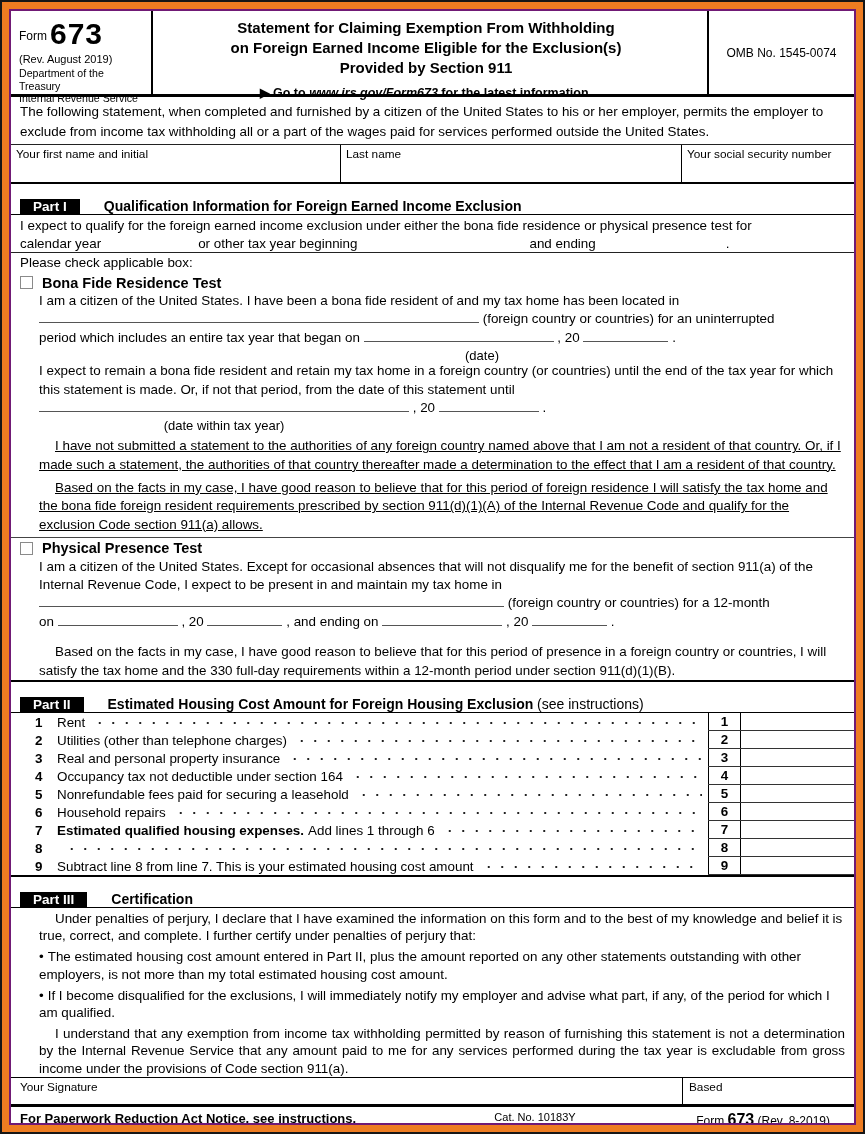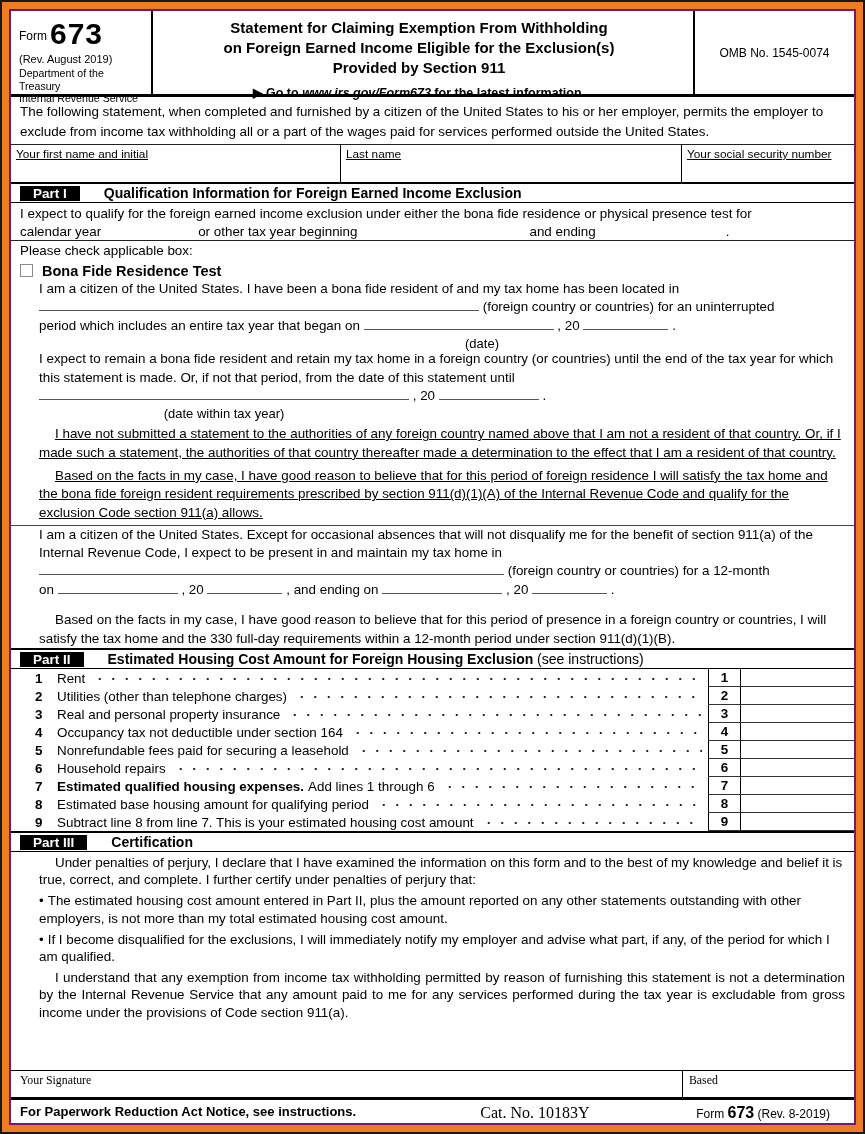--- a/index.html
+++ b/index.html
@@ -14,34 +14,34 @@
   .h-left { width:142px; flex:none; border-right:2px solid #000; padding:10px 4px 2px 8px; }
   .formline { display:flex; align-items:flex-end; }
   .form-word { font-size:12px; padding-bottom:4px; }
   .form-num { font-size:30px; font-weight:bold; line-height:26px; letter-spacing:1px; margin-left:3px; }
   .rev { font-size:11px; margin-top:6px; }
   .dept { font-size:10.6px; line-height:12.5px; margin-top:2px; }
   .h-center { flex:1; text-align:center; padding-top:7px; }
   .h-title { font-size:15px; font-weight:bold; line-height:20px; }
   .h-goto { font-size:12.5px; font-weight:bold; margin-top:7px; }
   .h-goto .url { font-style:italic; }
-  .h-right { width:161px; flex:none; border-left:2px solid #000; font-size:12px; display:flex; align-items:center; justify-content:center;margin-left:8px; }
+  .h-right { width:147px; flex:none; border-left:2px solid #000; font-size:12px; display:flex; align-items:center; justify-content:center;margin-left:8px; }
 
   
   .intro { font-size:13.4px; line-height:20px; padding:5px 9px 0 9px; height:48px; border-bottom:1.5px solid #222; flex:none; }
 
   
-  .names { display:flex; height:37px; flex:none;text-decoration:underline; }
+  .names { display:flex; height:37px; flex:none; }
   .names .cell { font-size:11.8px; padding:2px 0 0 5px; }
   .c1 { width:330px; border-right:1.5px solid #000; }
   .c2 { width:341px; border-right:1.5px solid #000; }
   .c3 { flex:1; }
 
   
-  .partbar { display:flex; align-items:center; border-top:2.5px solid #000; border-bottom:1.5px solid #000; height:21px; flex:none; }
+  .partbar { display:flex; align-items:flex-end; border-top:2.5px solid #000; border-bottom:1.5px solid #000; height:33px; flex:none; }
   .part-label { background:#000; color:#fff; font-weight:bold; font-size:13.5px; padding:0 13px; margin-left:9px; display:flex; align-items:center; }
   .part-title { font-weight:bold; font-size:14px; margin-left:24px; display:flex; align-items:center; }
   .part-sub { font-weight:normal; white-space:pre; }
 
   
   .p1intro { font-size:13.4px; line-height:18px; padding:2px 9px 0 9px; height:38px; border-bottom:1.5px solid #222; flex:none; }
   .sp { display:inline-block; }
   .sp-a { width:97px; } .sp-b { width:172px; } .sp-c { width:130px; }
   .checkprompt { font-size:13.4px; padding:2px 0 0 9px; height:19px; flex:none; }
 
@@ -72,26 +72,26 @@
   .boxnum { width:33px; border-left:1.5px solid #000; border-right:1.5px solid #000; display:flex; align-items:center; justify-content:center; font-weight:bold; }
   .amt { width:113px; }
 
   
   .cert { margin:2px 9px 0 28px; font-size:13.4px; line-height:17.2px; flex:none; }
   .cert p { margin-bottom:4px; }
   .cert .just { text-align:justify; margin-bottom:0; }
   .bullet { margin-right:4px; }
 
   
-  .sigrow { display:flex; border-top:1.5px solid #000; height:27px; margin-top:auto; flex:none;font-family:Liberation Serif, serif; }
+  .sigrow { display:flex; border-top:1.5px solid #000; height:27px; margin-top:auto; flex:none; }
   .sig-left { flex:1; font-size:11.8px; padding:2px 0 0 9px; }
   .sig-right { width:172px; border-left:1.5px solid #000; font-size:11.8px; padding:2px 0 0 6px; flex:none; }
   .footer { border-top:3px solid #000; display:flex; align-items:flex-start; padding-top:4px; height:26px; flex:none; }
   .f-left { font-weight:bold; font-size:13px; margin-left:9px; width:440px; flex:none; }
-  .f-cat { font-size:16px; width:150px; text-align:center; flex:none;font-family:Liberation Serif, serif; }
+  .f-cat { font-size:11px; width:150px; text-align:center; flex:none; }
   .f-right { flex:1; text-align:right; font-size:12px; padding-right:24px; }
   .f-right b { font-size:16px; }
 </style>
 </head>
 <body>
 
 <div class="page">
 <div class="orange">
 <div class="inner">
 
@@ -168,20 +168,24 @@
       <span class="blank" style="width:100px"></span>
       <span>.</span>
     </div>
     <div class="caption cap2">(date within tax year)</div>
     <div class="indent mt">I have not submitted a statement to the authorities of any foreign country named above that I am not a resident of that country. Or, if I made such a statement, the authorities of that country thereafter made a determination to the effect that I am a resident of that country.</div>
     <div class="indent mt">Based on the facts in my case, I have good reason to believe that for this period of foreign residence I will satisfy the tax home and the bona fide foreign resident requirements prescribed by section 911(d)(1)(A) of the Internal Revenue Code and qualify for the exclusion Code section 911(a) allows.</div>
   </div>
 
   <div class="hr"></div>
 
+  <div class="testhead">
+    <span class="cb"></span>
+    <b>Physical Presence Test</b>
+  </div>
   <div class="tbody">
     <div>I am a citizen of the United States. Except for occasional absences that will not disqualify me for the benefit of section 911(a) of the Internal Revenue Code, I expect to be present in and maintain my tax home in</div>
     <div class="blankline">
       <span class="blank" style="width:465px"></span>
       <span>(foreign country or countries) for a 12-month</span>
     </div>
     <div class="blankline">
       <span>on</span>
       <span class="blank" style="width:120px"></span>
       <span>, 20</span>
@@ -261,21 +265,20 @@
     <span class="p2num">7</span>
           <span><b class="lead">Estimated qualified housing expenses.</b><span>Add lines 1 through 6</span></span>
           <span class="leader"></span>
     <span class="p2right">
             <span class="boxnum">7</span>
             <span class="amt"></span>
           </span>
   </div>
   <div class="p2row">
     <span class="p2num">8</span>
-          <span><span>Estimated base housing amount for qualifying period</span></span>
           <span class="leader"></span>
     <span class="p2right">
             <span class="boxnum">8</span>
             <span class="amt"></span>
           </span>
   </div>
   <div class="p2row">
     <span class="p2num">9</span>
           <span><span>Subtract line 8 from line 7. This is your estimated housing cost amount</span></span>
           <span class="leader"></span>

